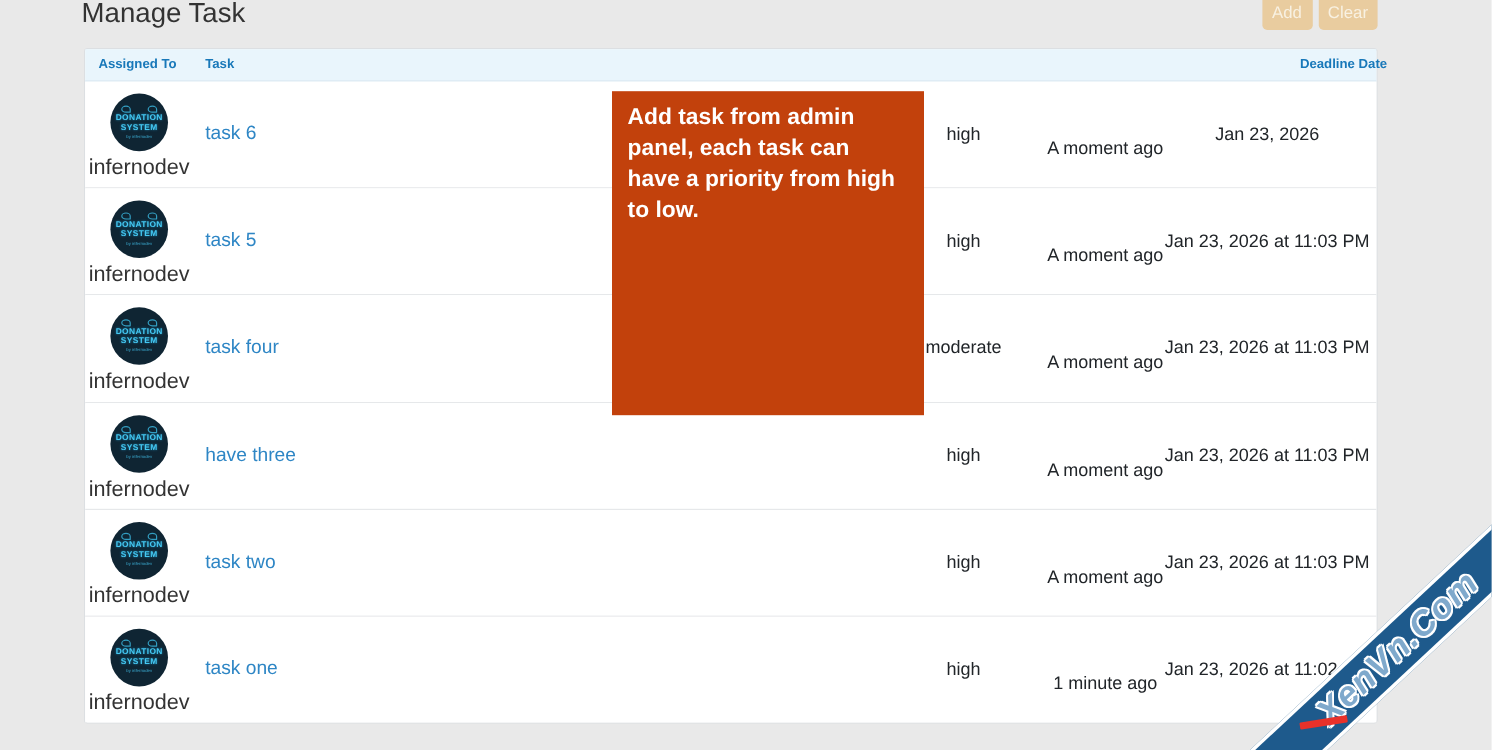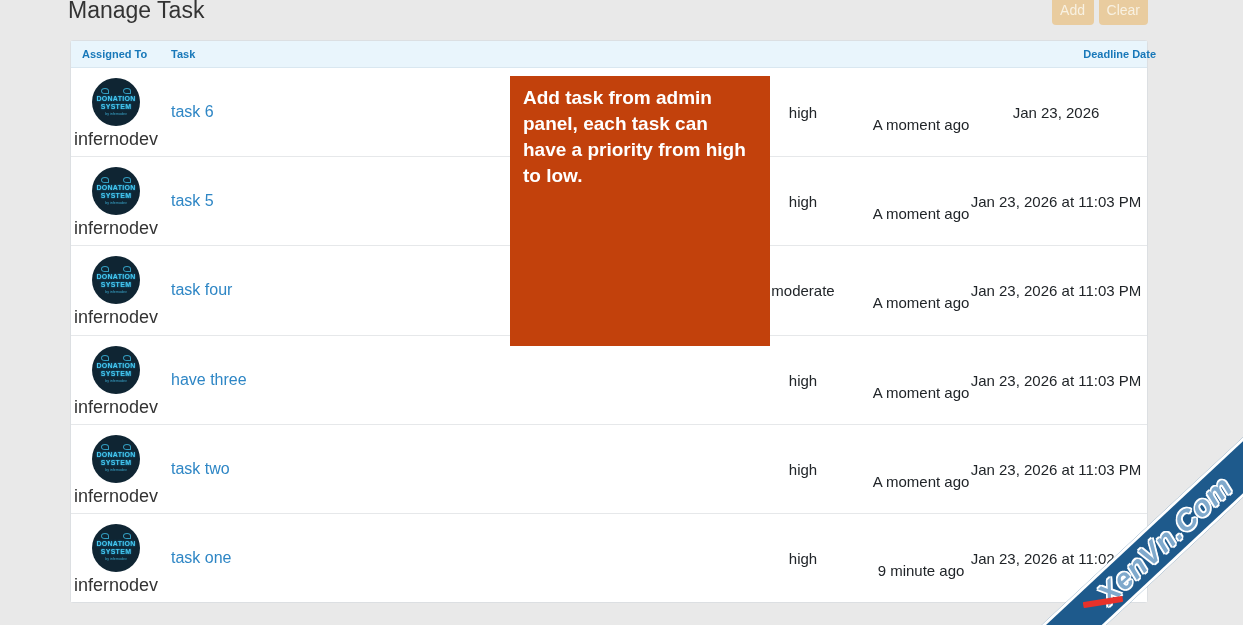--- a/index.html
+++ b/index.html
@@ -187,21 +187,21 @@
               <i></i>
             </div>
           <div class="av-line">DONATION</div>
           <div class="av-line">SYSTEM</div>
           <div class="av-sub">by infernodev</div>
         </div>
         <div class="username">infernodev</div>
       </div>
       <a class="cell-task">task one</a>
       <div class="cell-priority">high</div>
-      <div class="cell-adate">9 minute ago</div>
+      <div class="cell-adate">1 minute ago</div>
       <div class="cell-deadline">Jan 23, 2026 at 11:02 PM</div>
     </div>
 
   </div>
 </div>
 
 <div class="tooltip-box">
   <span>Add task from admin panel, each task can have a priority from high to low.</span>
 </div>
 

